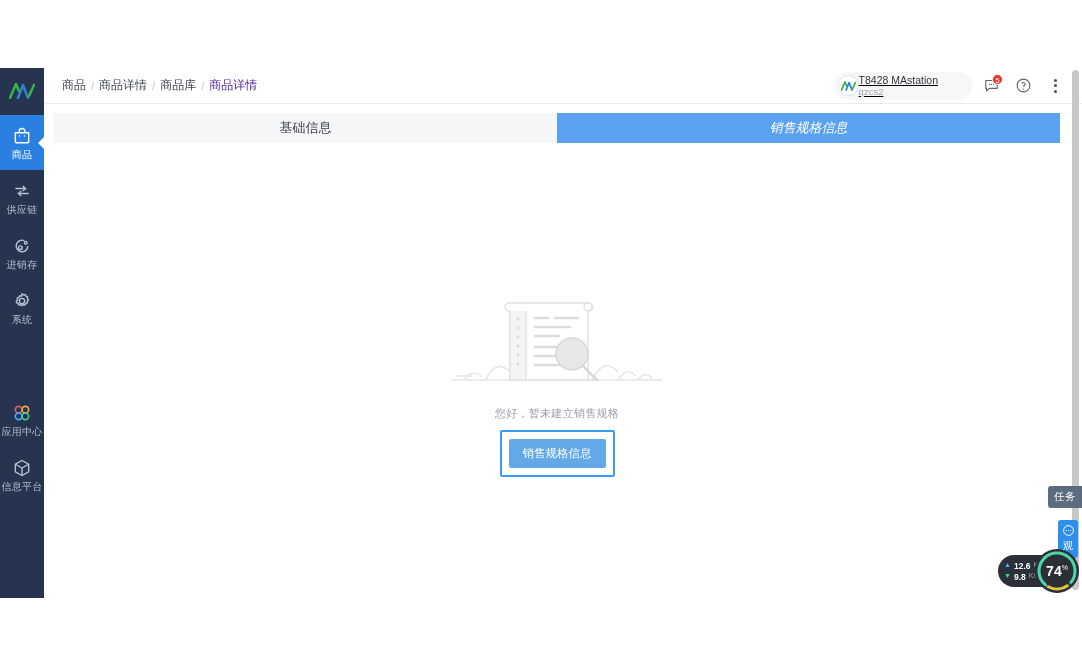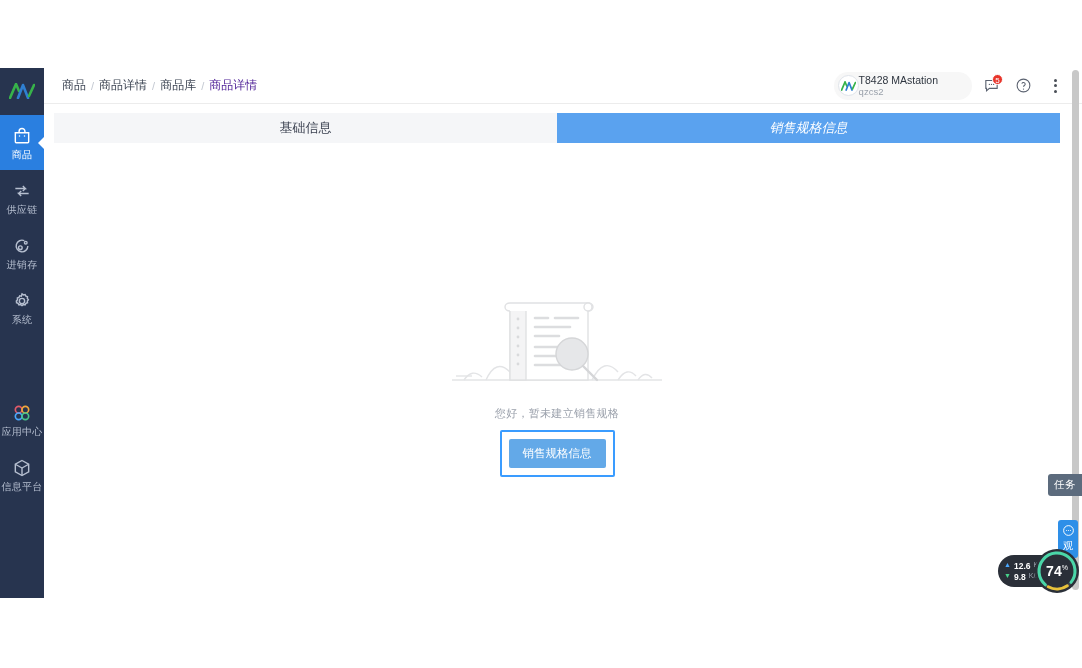--- a/index.html
+++ b/index.html
@@ -73,21 +73,21 @@
   .breadcrumb .sep { color: #c3c8d1; font-size: 11px; }
   .breadcrumb .crumb.current { color: #4c1d95; }
 
   .topright {
     margin-left: auto; display: flex; align-items: center;
     gap: 0; padding-right: 14px;
   }
   .userchip {
     display: flex; align-items: center; 
     background: #f7f7f7; border-radius: 14px;
-    padding: 3px 34px 3px 4px; cursor: pointer;
+    padding: 3px 34px 3px 4px; cursor: pointer; text-decoration: underline;
   }
   .avatar {
     width: 21px; height: 21px; border-radius: 50%;
     background: #ffffff; border: 1px solid #dfe4ea;
     display: flex; align-items: center; justify-content: center;
     overflow: hidden;
   }
   .uname { font-size: 10.5px; color: #2f3640; line-height: 11px; }
   .usub  { font-size: 9.5px; color: #9aa1ab; line-height: 11px; }
 
@@ -151,21 +151,21 @@
     width: 7px; height: 526px;
     background: transparent;
   }
   .scrollbar .thumb {
     width: 7px; height: 520px; border-radius: 4px;
     background: #c8c8c8; cursor: pointer;
   }
 
   
   .task-tab {
-    position: absolute; right: 0; top: 406px;
+    position: absolute; right: 0; top: 418px;
     background: #5c6b7d; color: #fff;
     font-size: 10.5px; padding: 4px 6px;
     border-radius: 3px 0 0 3px; cursor: pointer;
     letter-spacing: .5px;
   }
   .chat-tab {
     position: absolute; right: 4px; top: 452px;
     width: 20px; padding: 4px 2px 5px;
     background: #2e8fe8; border-radius: 3px;
     display: flex; flex-direction: column; align-items: center; gap: 2px;

